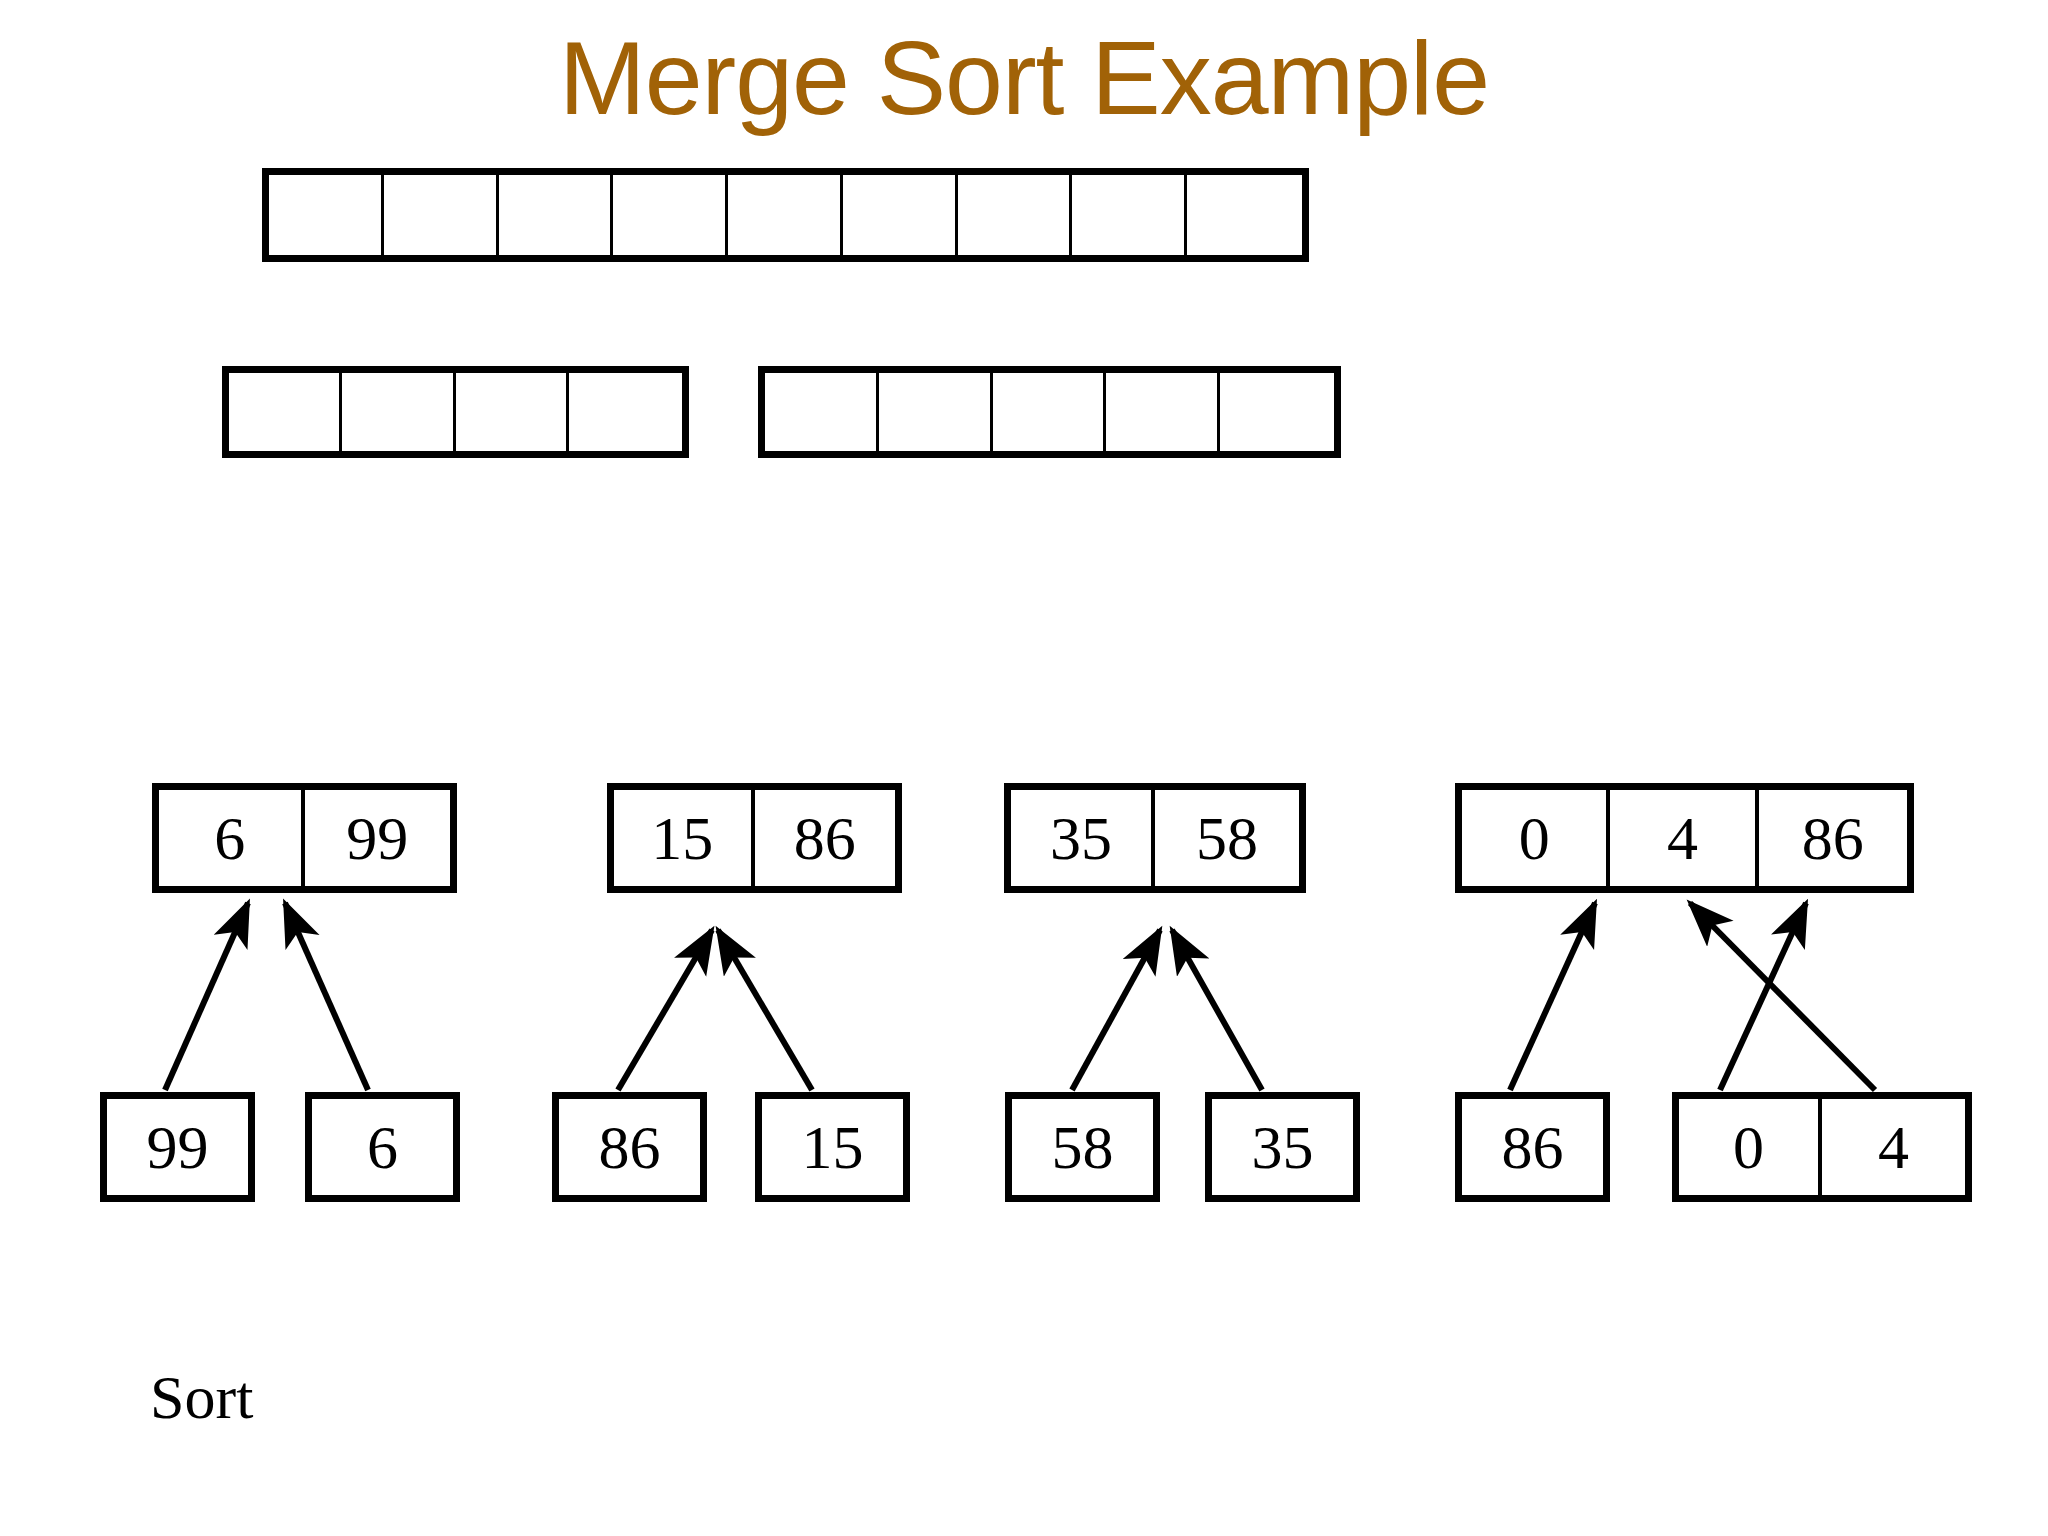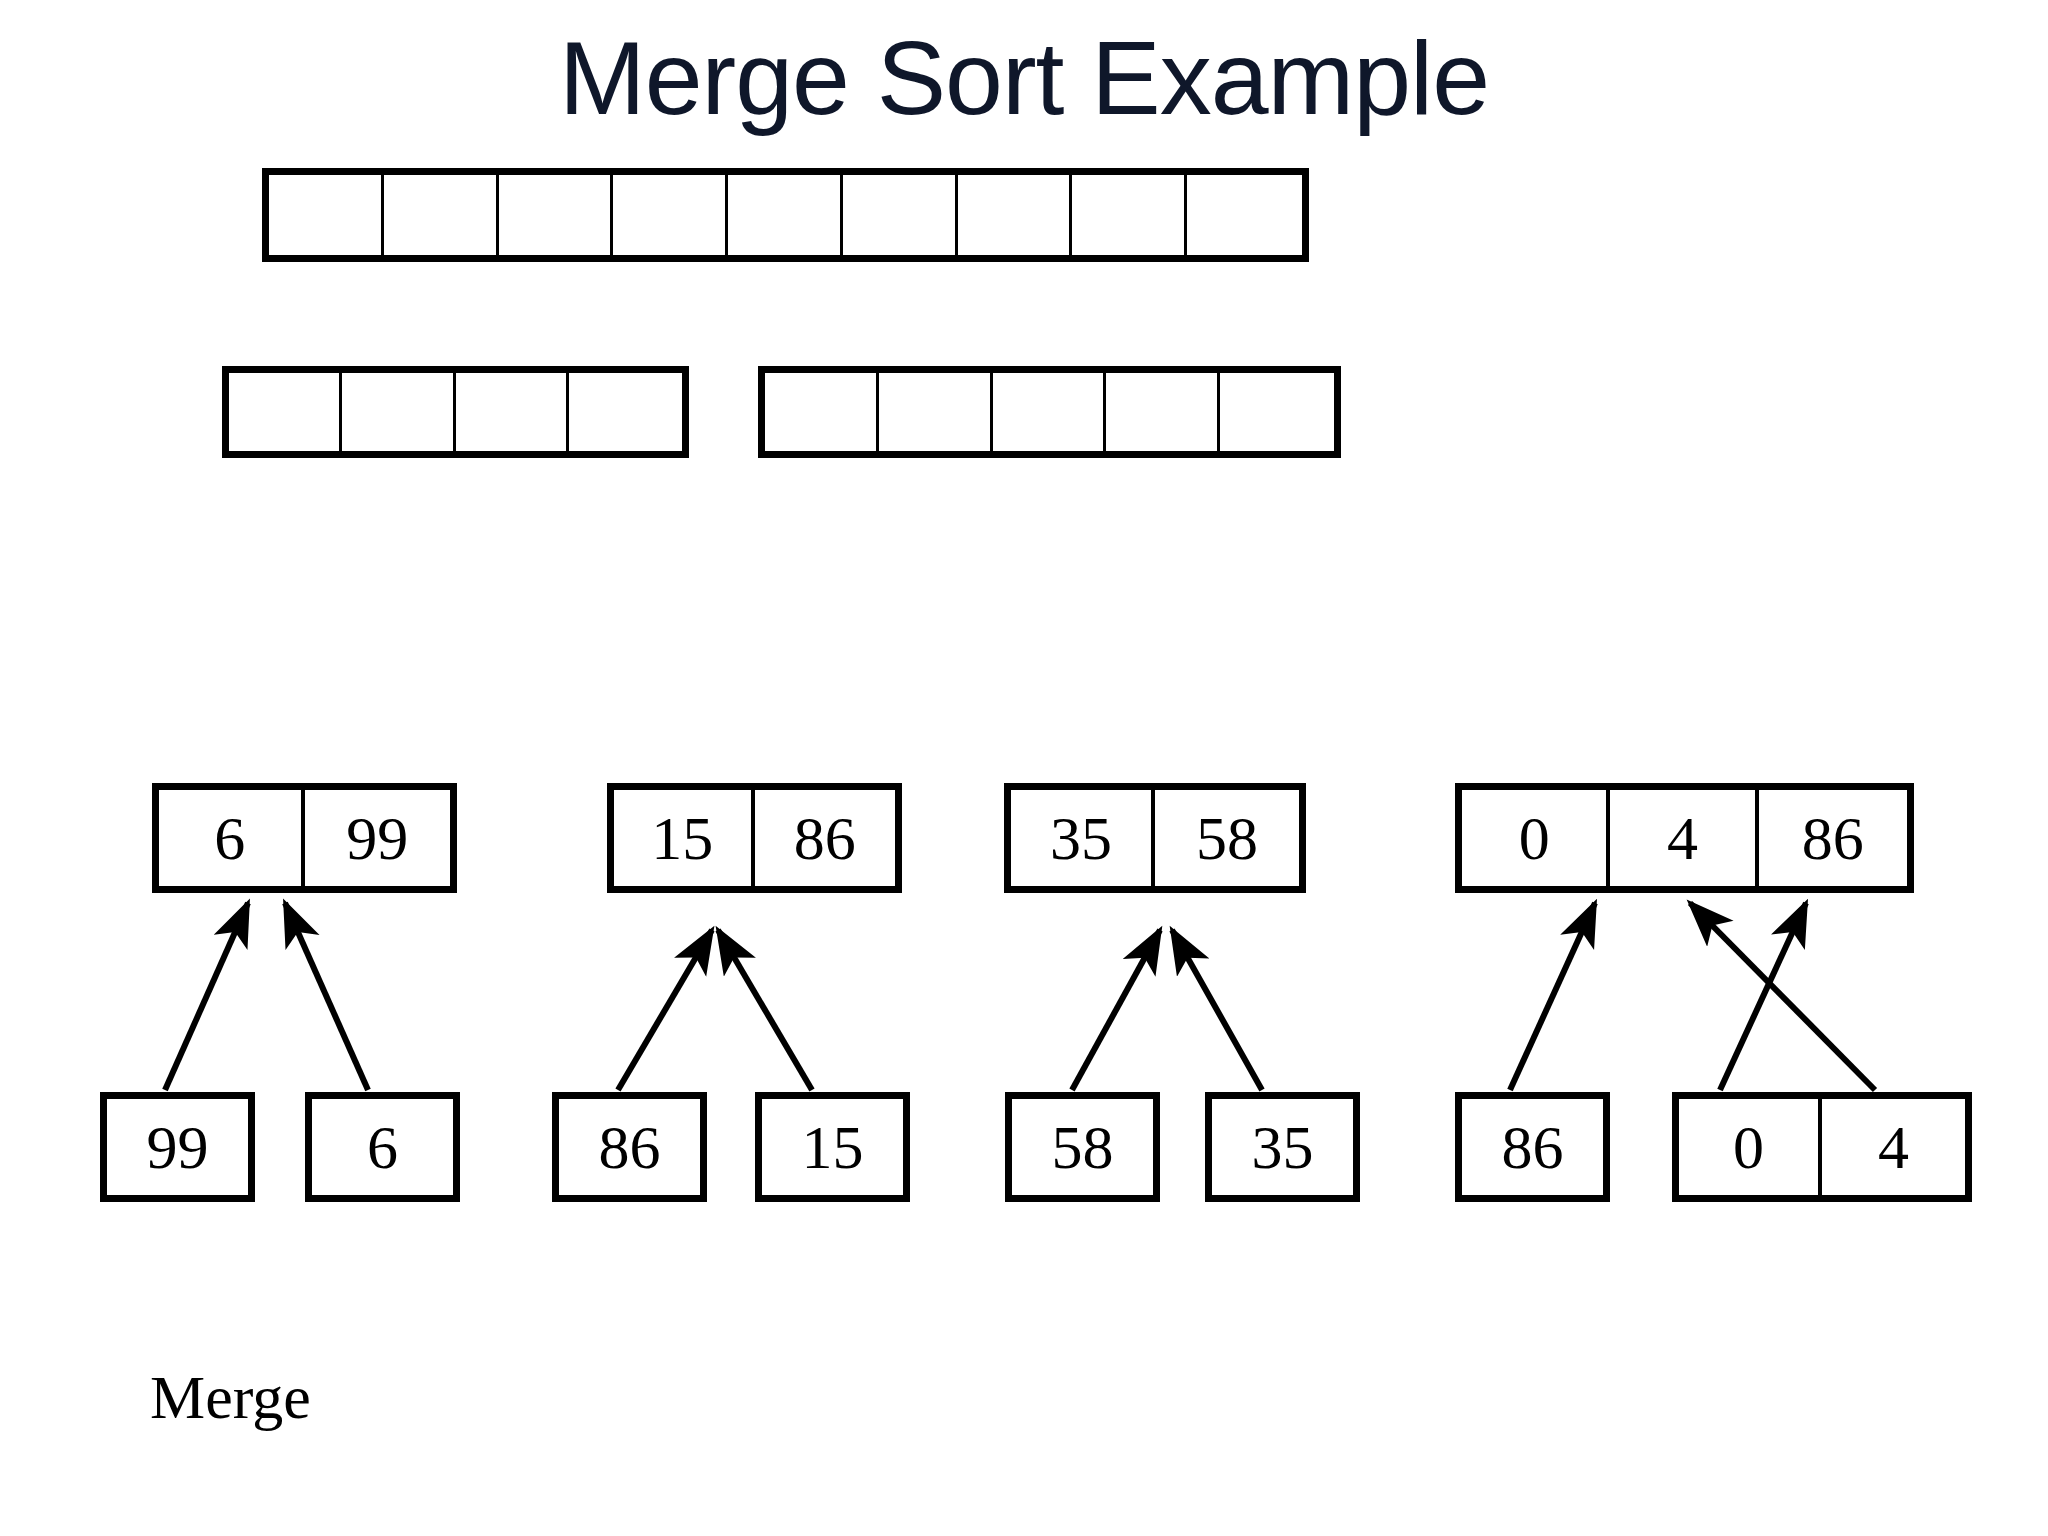--- a/index.html
+++ b/index.html
@@ -5,21 +5,21 @@
   html,body{margin:0;padding:0;background:#ffffff;}
   body{width:2048px;height:1536px;position:relative;overflow:hidden;
        font-family:"Liberation Serif",serif;color:#000;}
 
   #slide{position:absolute;left:0;top:0;width:2048px;height:1536px;}
 
   .title{
     position:absolute;left:0;top:24px;width:2048px;text-align:center;
     font-family:"Liberation Sans",sans-serif;
     font-size:104px;line-height:1.05;font-weight:400;
-    letter-spacing:-1px;color:#0f172a;
+    letter-spacing:-1px;color:#a16207;
   }
 
   
   .strip{position:absolute;display:flex;box-sizing:border-box;
          border:7px solid #000;background:#fff;}
   .strip .cell{box-sizing:border-box;border-right:3px solid #000;
          display:flex;align-items:center;justify-content:center;
          font-family:"Liberation Serif",serif;color:#000;}
   .strip .cell:last-child{border-right:none;}
 
@@ -177,15 +177,15 @@
 
       <line x1="1072" y1="1090" x2="1160" y2="930"></line>
       <line x1="1262" y1="1090" x2="1172" y2="930"></line>
 
       <line x1="1510" y1="1090" x2="1595" y2="903"></line>
       <line x1="1720" y1="1090" x2="1806" y2="903"></line>
       <line x1="1875" y1="1090" x2="1690" y2="903"></line>
     </g>
   </svg>
 
-  <div class="merge-label">Merge</div>
+  <div class="merge-label">Sort</div>
 
 </div>
 
 </body></html>

